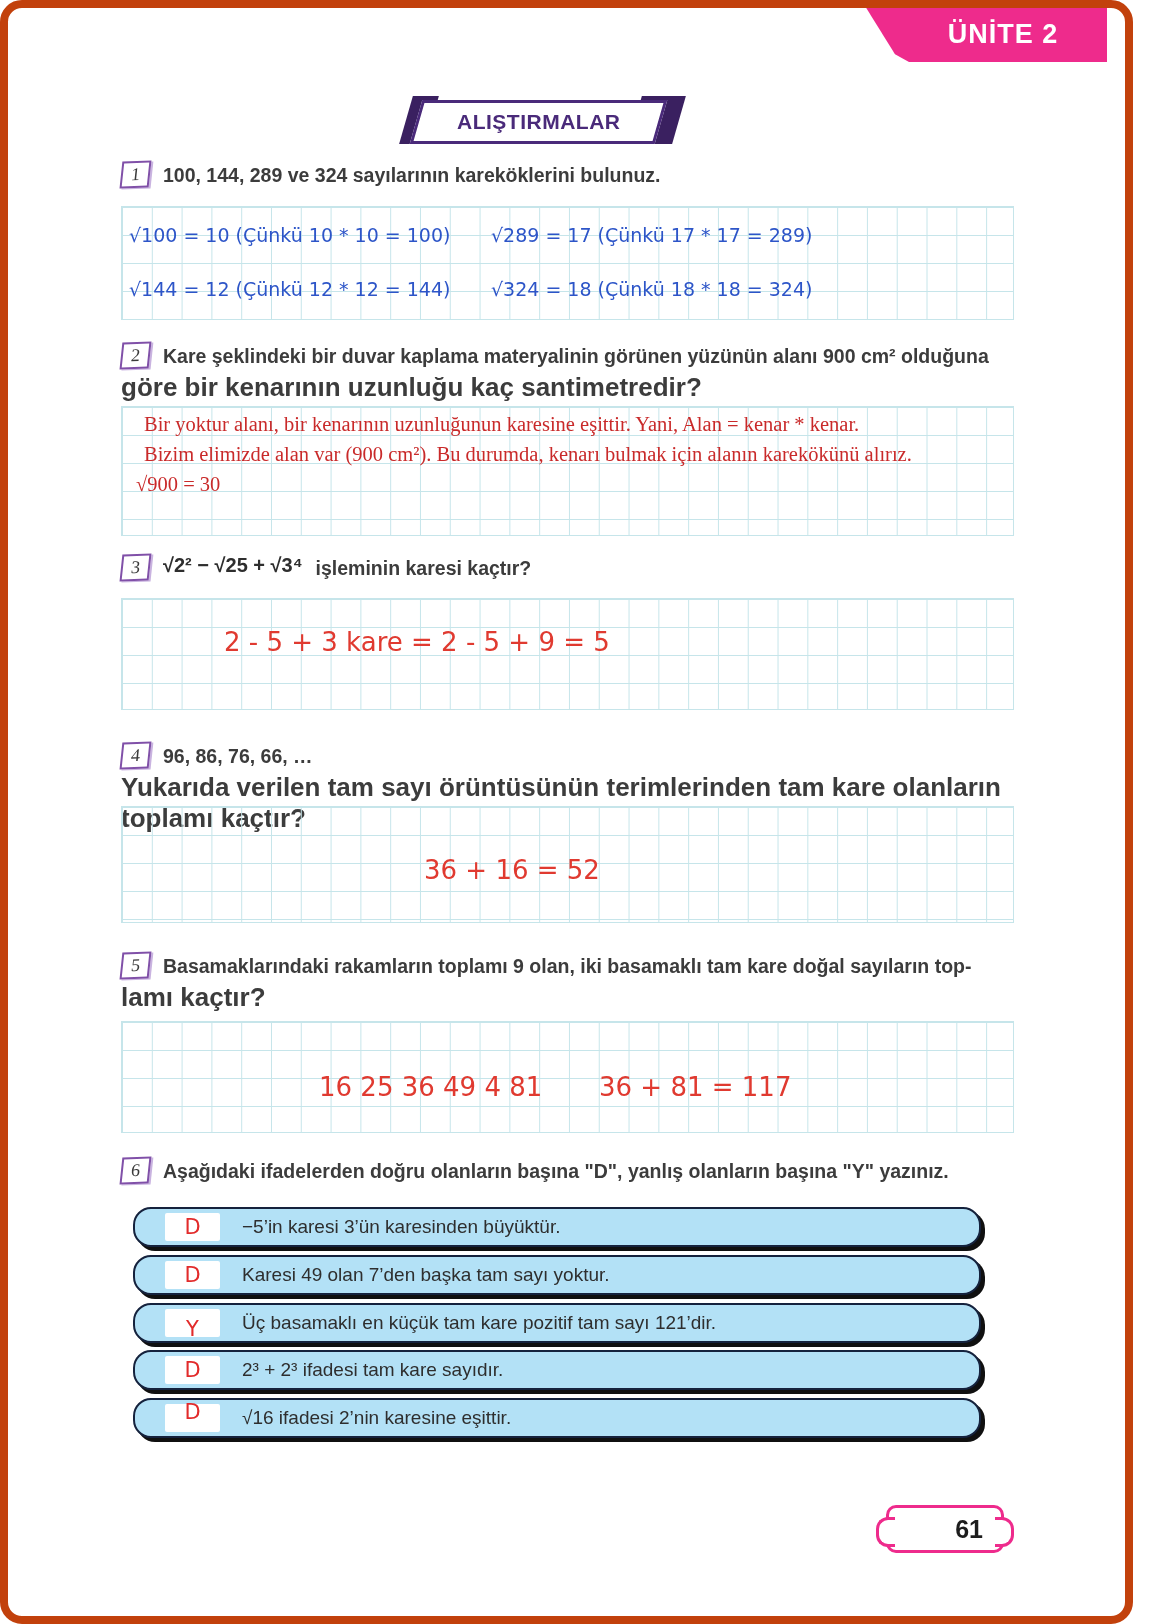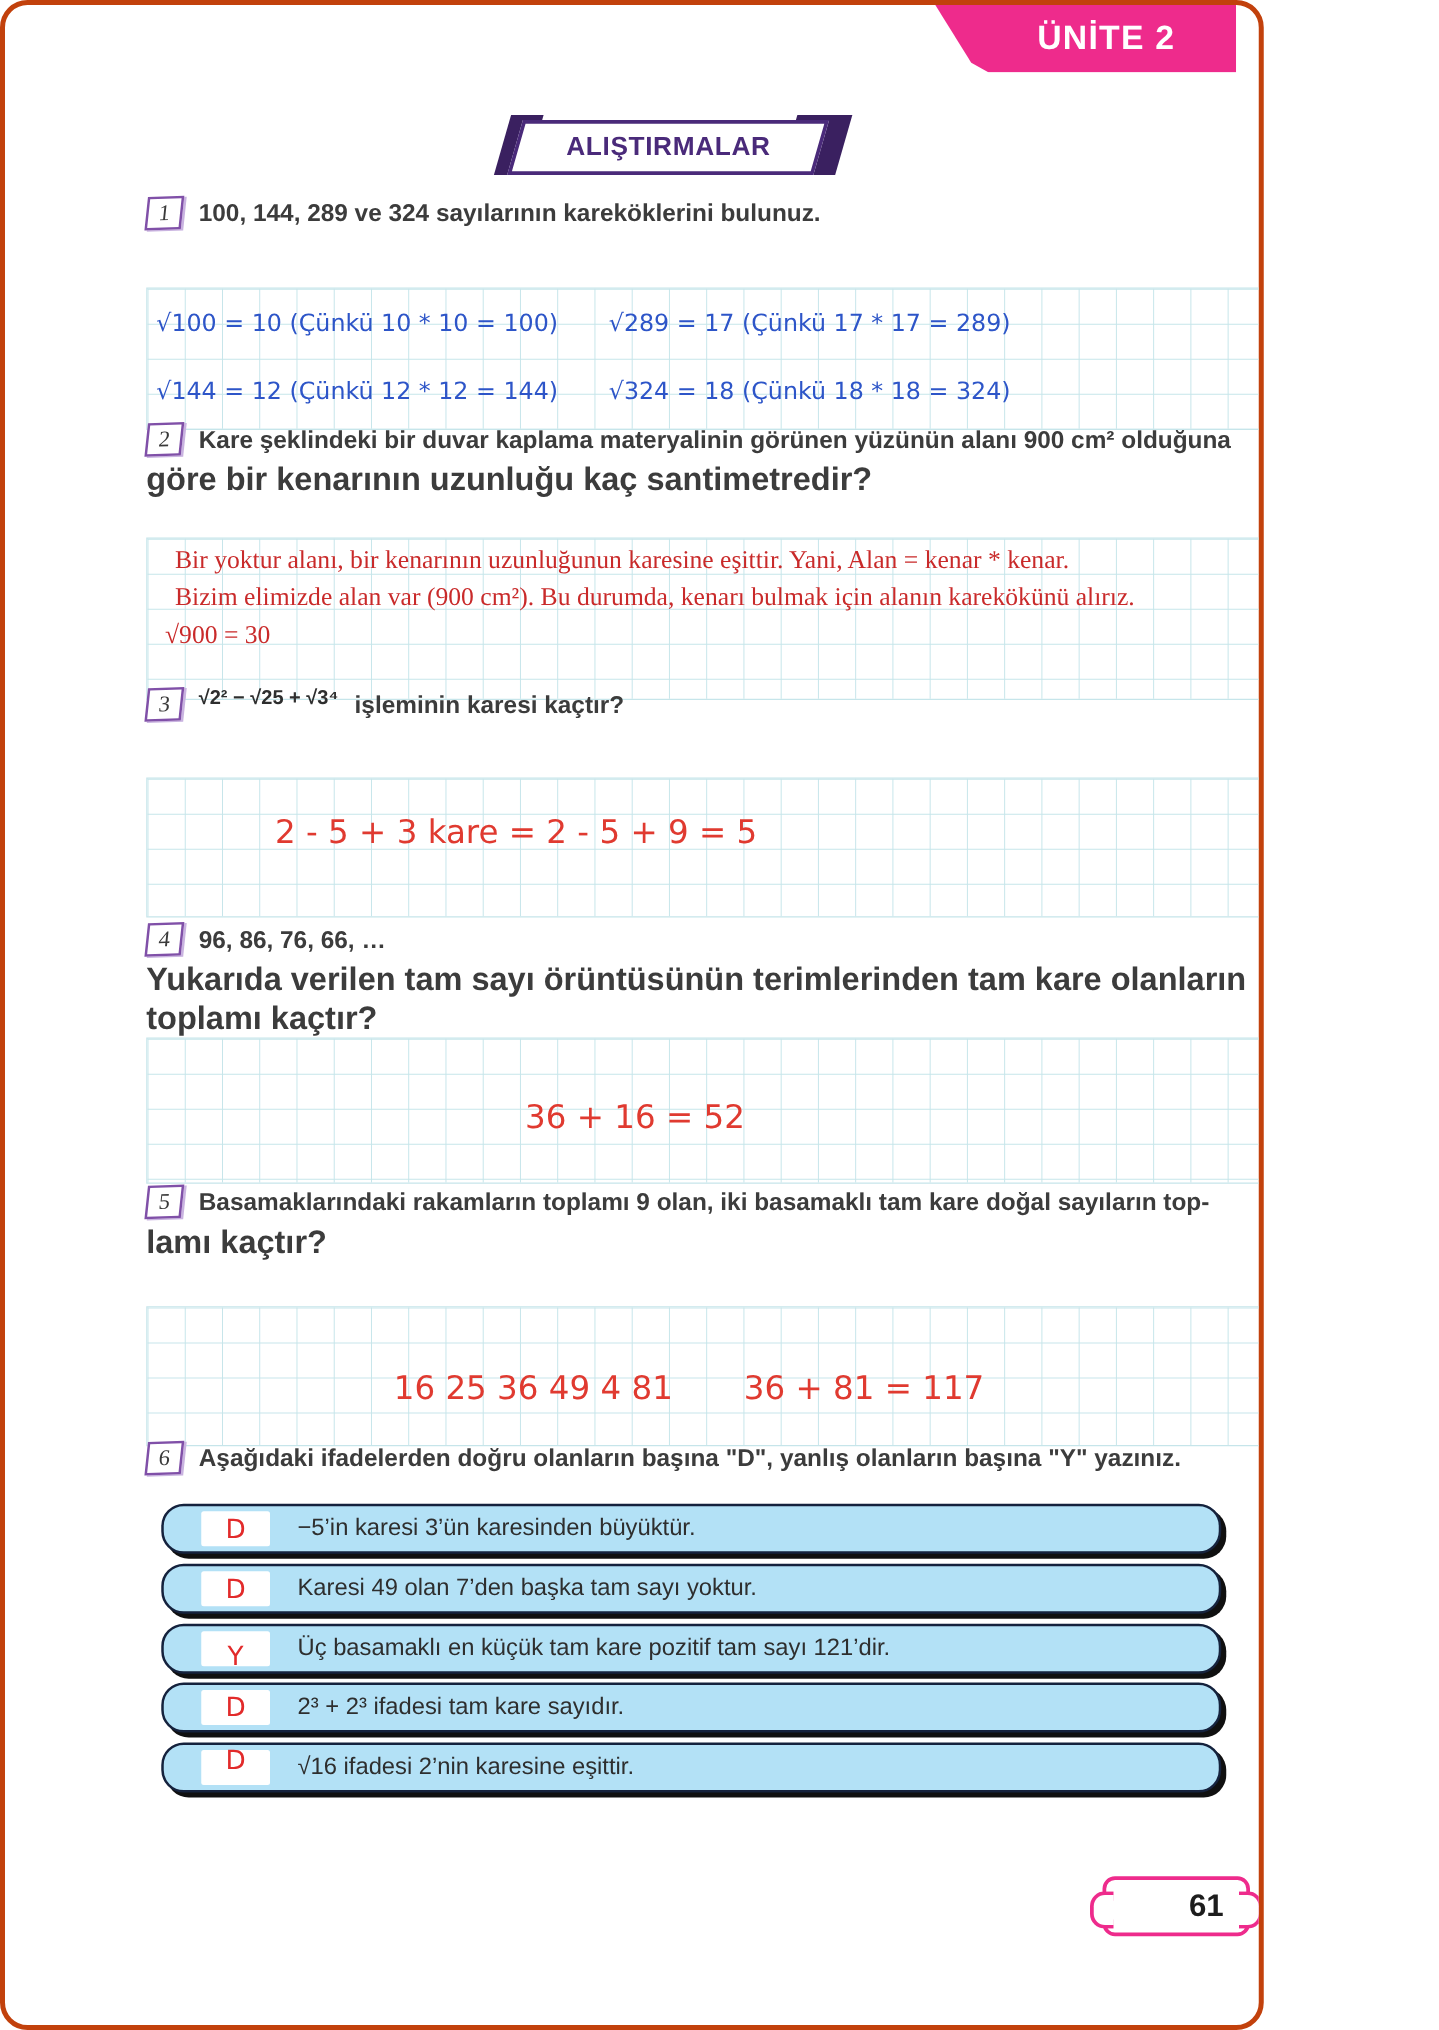--- a/index.html
+++ b/index.html
@@ -1,21 +1,21 @@
 <!DOCTYPE html>
 <html><head>
 <meta charset="utf-8">
 <style>
   * { margin:0; padding:0; box-sizing:border-box; }
   html,body { background:#ffffff; }
   .page {
     position:relative;
-    width:1011px; height:1624px;
+    width:1133px; height:1624px;
     background:#ffffff;
-    border:4px solid #c2410c;
+    border:8px solid #c2410c;
     border-radius:22px;
     overflow:hidden;
     font-family:"Liberation Sans", sans-serif;
   }
 
   
   .unite-banner {
     position:absolute; top:-2px; right:18px;
     width:242px; height:56px;
     background:#ee2b8c;
@@ -61,31 +61,30 @@
     transform:skewX(-8deg) rotate(-2deg);
     box-shadow:2px 1px 0 #c9b3e0;
   }
   .qtext {
     font-weight:bold; font-size:19.5px; color:#3c3c3c; line-height:1.35; padding-top:2px;
   }
   .qline2 {
     position:absolute; left:113px; width:925px;
     font-weight:bold; font-size:26px; color:#3c3c3c;
   }
-  .qformula { font-weight:bold; font-size:16px; color:#2e2e2e; padding-top:1px; white-space:nowrap;text-align:center; }
+  .qformula { font-weight:bold; font-size:20px; color:#2e2e2e; padding-top:1px; white-space:nowrap;text-align:center; }
 
   
   .grid {
     position:absolute; left:113px; width:893px;
     border:1px solid #c6e5ea;
     background-image:
       linear-gradient(to right, #c6e5ea 1px, transparent 1px),
       linear-gradient(to bottom, #c6e5ea 1px, transparent 1px);
     background-size:29.8px 28px;
-    margin-top:28px;
   }
   .hand-blue {
     position:absolute; color:#2d55c8; font-size:19px;
     font-family:"DejaVu Sans", sans-serif; white-space:nowrap;
   }
   .hand-red-serif {
     position:absolute; color:#c92a2a; font-size:20.5px;
     font-family:"Liberation Serif", serif; white-space:nowrap;
   }
   .hand-red {

